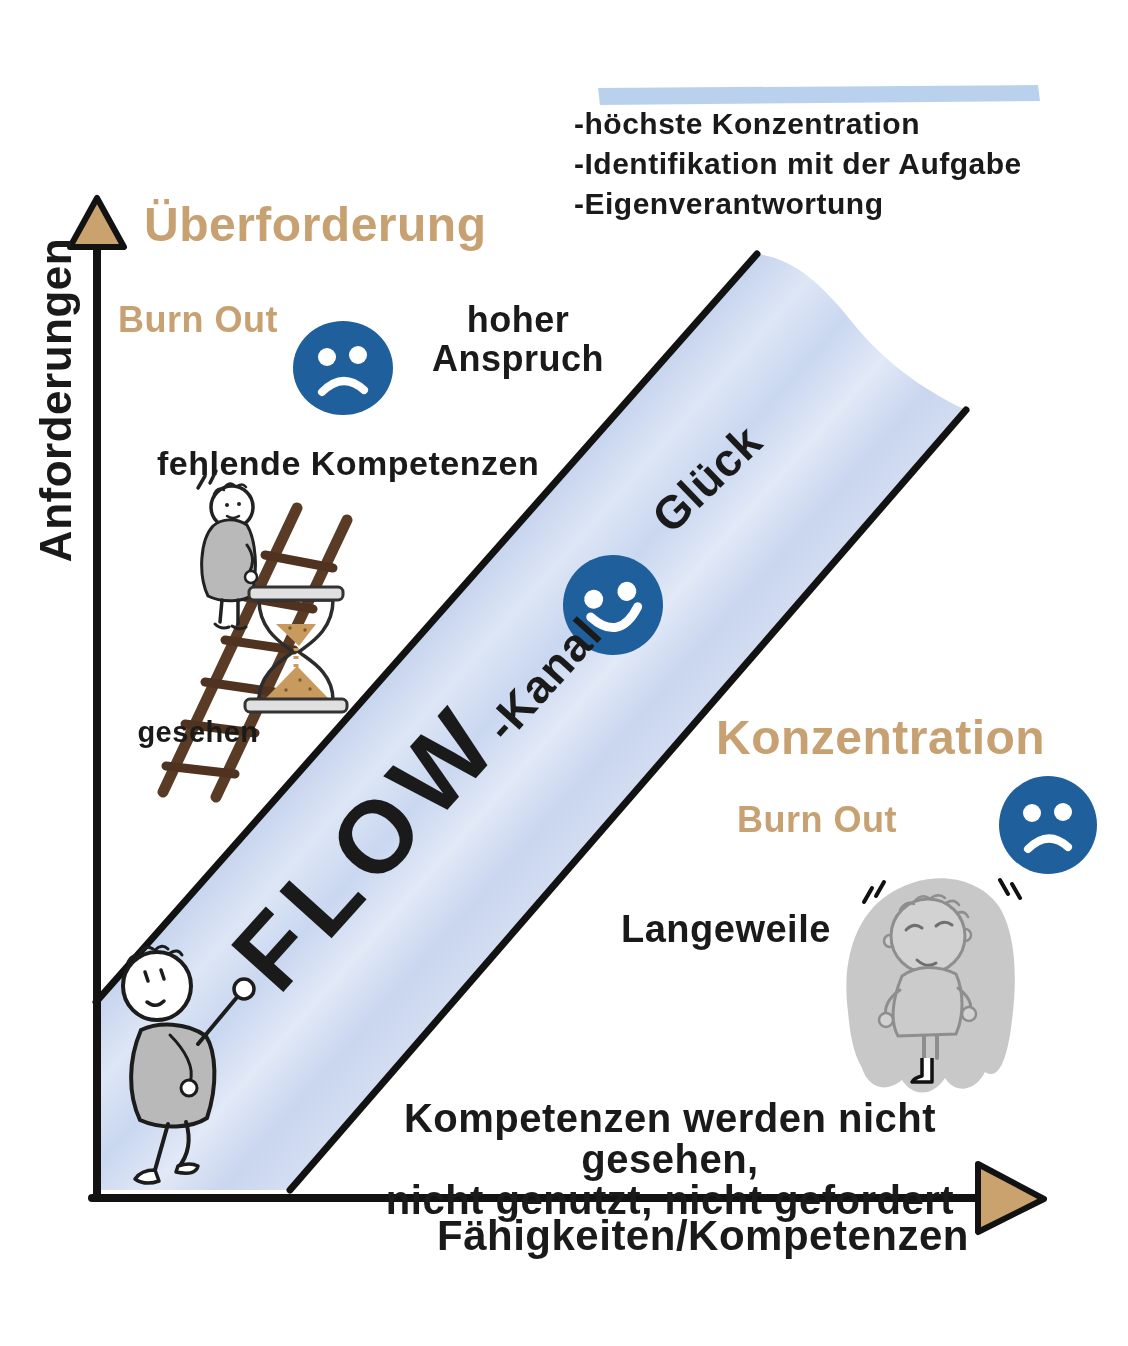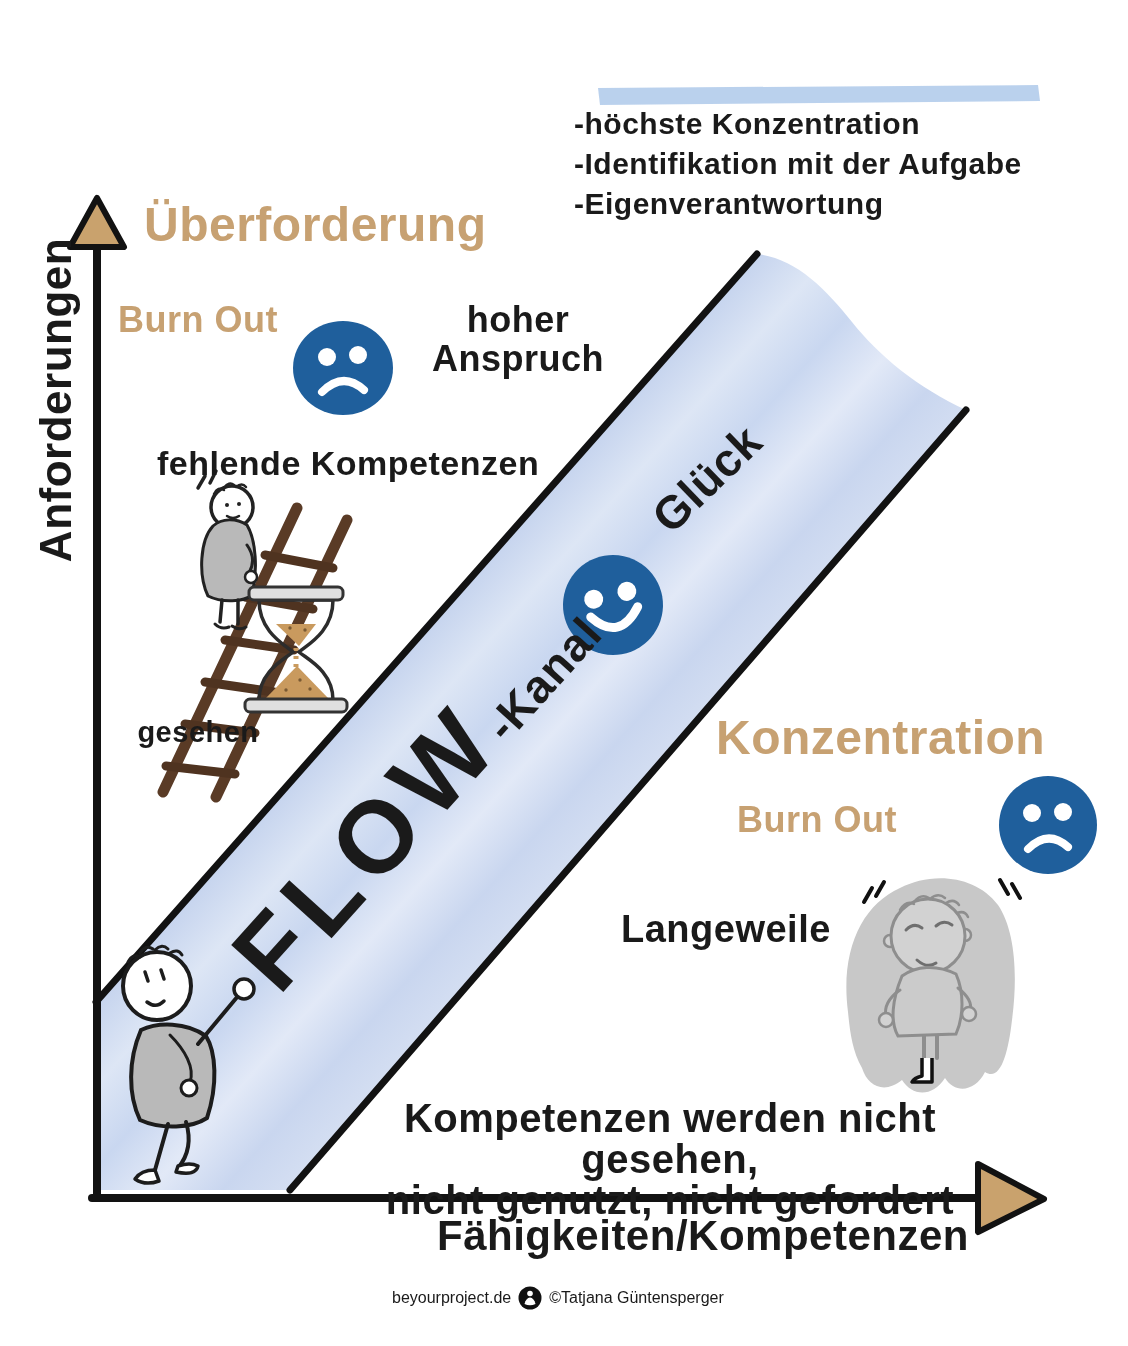--- a/index.html
+++ b/index.html
@@ -190,23 +190,14 @@
   <div class="t glueck">Glück</div>
 
   <div class="t tan unterforderung">Konzentration</div>
   <div class="t tan boreout">Burn Out</div>
   <div class="t langeweile">Langeweile</div>
   <div class="t center caption">
     <div>Kompetenzen werden nicht gesehen,</div>
     <div>nicht genutzt, nicht gefordert</div>
   </div>
 
-  <div class="footer">
-    <span>beyourproject.de</span>
-    <svg width="24" height="24" viewBox="-12 -12 24 24">
-      <circle r="11.5" fill="#111111"></circle>
-      <circle cy="-4.5" r="2.8" fill="#ffffff"></circle>
-      <path d="M-5.5,6 Q-4,0 0,-0.5 Q4,0 5.5,6 Q0,8.5 -5.5,6 Z" fill="#ffffff"></path>
-    </svg>
-    <span>©Tatjana Güntensperger</span>
-  </div>
 
 </div>
 
 </body></html>

